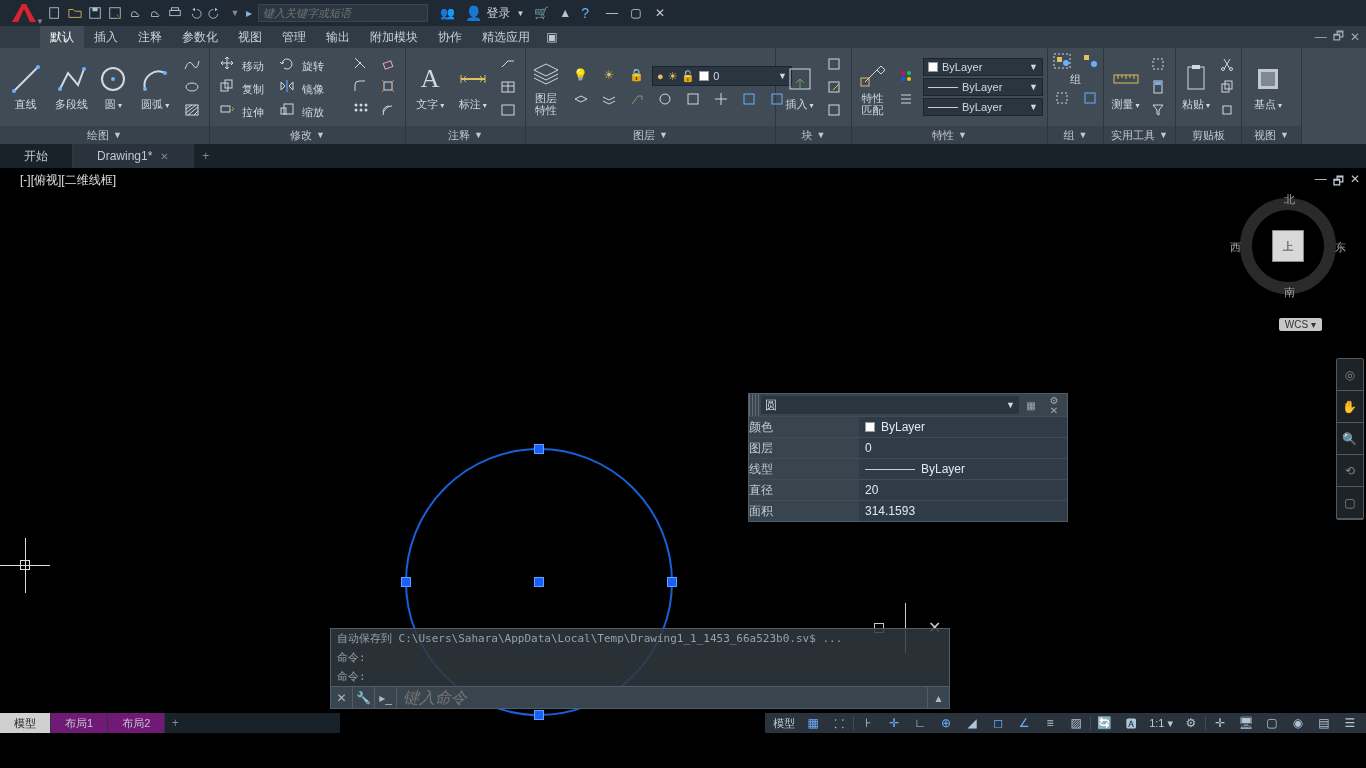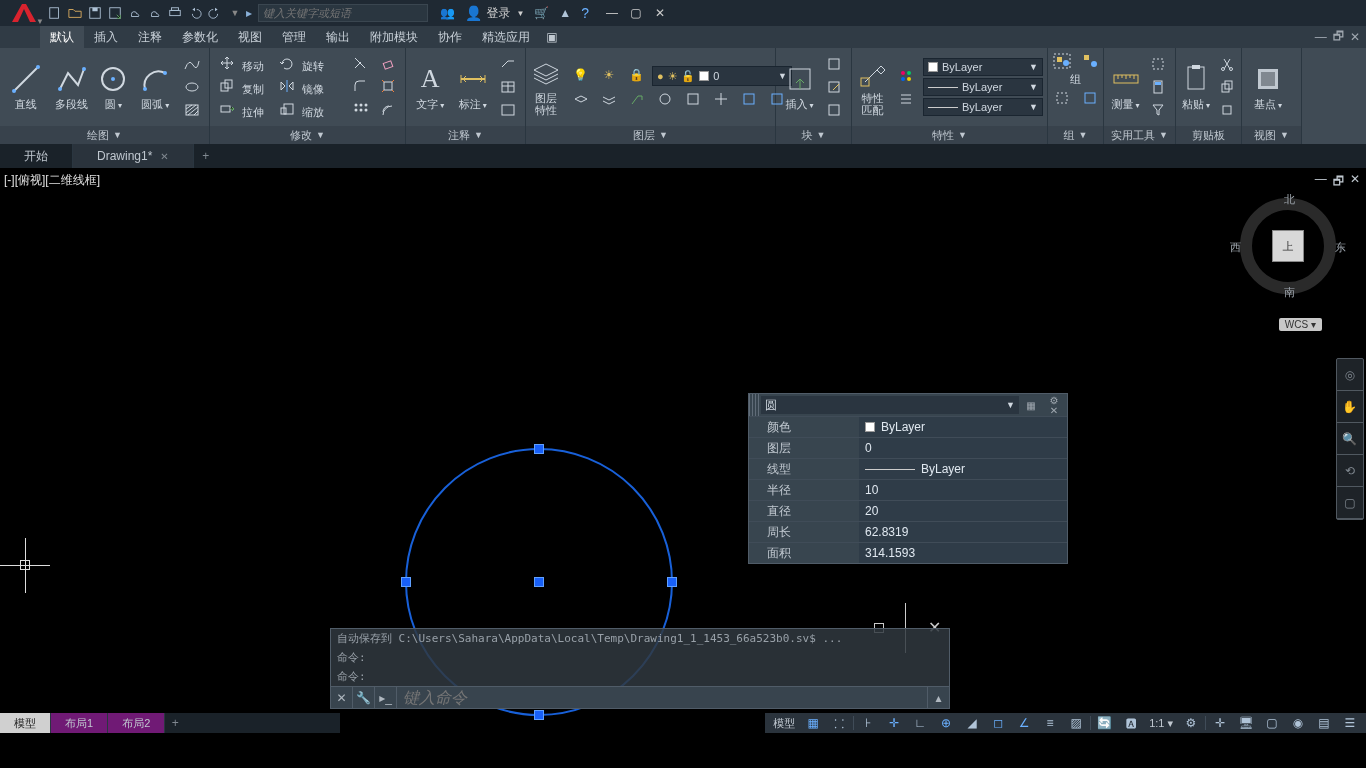--- a/index.html
+++ b/index.html
@@ -42,42 +42,42 @@
 .layer-dropdown { width: 140px; height: 20px; background: #2a3540; border: 1px solid #1a2530; display: flex; align-items: center; padding: 0 4px; gap: 4px; font-size: 11px; color: #d0d8e0; }
 .prop-dropdown { width: 120px; height: 18px; background: #2a3540; border: 1px solid #1a2530; display: flex; align-items: center; padding: 0 4px; gap: 4px; font-size: 11px; color: #d0d8e0; justify-content: space-between; }
 
 .doc-tabs { height: 24px; background: #1a2229; display: flex; align-items: stretch; }
 .doc-tab { padding: 0 24px; display: flex; align-items: center; gap: 8px; color: #c0c8d0; font-size: 12px; cursor: pointer; border-right: 1px solid #2a3640; background: #2a333c; }
 .doc-tab.inactive { background: #1a2229; }
 .doc-tab .close { font-size: 10px; color: #808890; }
 .doc-tab-add { width: 24px; display: flex; align-items: center; justify-content: center; color: #808890; }
 
 .workspace { position: relative; height: 565px; background: #000; }
-.vp-label { position: absolute; top: 4px; left: 4px; color: #e0e0e0; font-size: 12px; }
+.vp-label { position: absolute; top: 4px; left: 20px; color: #e0e0e0; font-size: 12px; }
 .vp-controls { position: absolute; top: 4px; right: 6px; display: flex; gap: 6px; color: #c0c8d0; }
 .vp-controls span { cursor: pointer; font-size: 12px; }
 
 .circle-sel { position: absolute; left: 405px; top: 280px; width: 268px; height: 268px; border: 2px solid #1860d8; border-radius: 50%; }
 .grip { position: absolute; width: 10px; height: 10px; background: #1860f8; border: 1px solid #60a0ff; }
 .crosshair-h { position: absolute; background: #ddd; height: 1px; }
 .crosshair-v { position: absolute; background: #ddd; width: 1px; }
 .pickbox { position: absolute; width: 10px; height: 10px; border: 1px solid #ddd; }
 
 .cursor2-h { position: absolute; width: 50px; height: 1px; background: #ccc; left: 880px; top: 460px; }
 .cursor2-v { position: absolute; width: 1px; height: 50px; background: #ccc; left: 905px; top: 435px; }
 .cursor2-box { position: absolute; width: 10px; height: 10px; border: 1px solid #ccc; left: 874px; top: 455px; }
 .cursor2-x { position: absolute; left: 928px; top: 450px; color: #ccc; font-size: 16px; }
 
 .quickprops { position: absolute; left: 748px; top: 225px; width: 320px; background: #2f3c48; border: 1px solid #505c68; font-size: 12px; }
 .qp-header { height: 22px; background: #38454f; display: flex; align-items: center; }
 .qp-grip { width: 10px; background: repeating-linear-gradient(90deg, #606c78 0 1px, transparent 1px 3px); height: 100%; }
 .qp-combo { flex: 1; background: #2a3540; margin: 2px; height: 18px; display: flex; align-items: center; padding: 0 4px; justify-content: space-between; color: #d0d8e0; }
 .qp-btn { width: 20px; height: 20px; display: flex; align-items: center; justify-content: center; color: #a0a8b0; cursor: pointer; font-size: 10px; }
 .qp-row { display: flex; height: 21px; border-top: 1px solid #404c58; }
-.qp-row .k { width: 110px; padding: 0 18px; display: flex; align-items: center; color: #c0c8d0; background: #38454f; }
+.qp-row .k { width: 110px; padding: 0 0; display: flex; align-items: center; color: #c0c8d0; background: #38454f; }
 .qp-row .v { flex: 1; padding: 0 6px; display: flex; align-items: center; color: #e0e8f0; background: #2f3c48; gap: 6px; }
 .swatch { width: 10px; height: 10px; border: 1px solid #999; background: #fff; }
 
 .viewcube { position: absolute; right: 30px; top: 30px; width: 96px; height: 96px; }
 .vc-ring { position: absolute; inset: 0; border: 12px solid #2a2a2a; border-radius: 50%; }
 .vc-face { position: absolute; left: 32px; top: 32px; width: 32px; height: 32px; background: #d8d8d8; color: #333; display: flex; align-items: center; justify-content: center; font-size: 11px; border: 1px solid #888; }
 .vc-dir { position: absolute; color: #a0a8b0; font-size: 11px; }
 .wcs-badge { position: absolute; right: 44px; top: 150px; background: #c8c8c8; color: #333; font-size: 10px; padding: 1px 6px; border-radius: 2px; }
 
 .navbar-right { position: absolute; right: 2px; top: 190px; width: 28px; background: rgba(60,70,80,0.5); border: 1px solid #505860; border-radius: 2px; display: flex; flex-direction: column; }
@@ -778,35 +778,23 @@
           </div>
         </div>
         <div class="qp-row">
           <div class="k">线型</div>
           <div class="v">
             <span style="width: 50px; height: 1px; background: rgb(204, 204, 204);"></span>
             <span>ByLayer</span>
           </div>
         </div>
         <div class="qp-row">
-          <div class="k">半径</div>
-          <div class="v">
-            <span>10</span>
-          </div>
-        </div>
-        <div class="qp-row">
           <div class="k">直径</div>
           <div class="v">
             <span>20</span>
-          </div>
-        </div>
-        <div class="qp-row">
-          <div class="k">周长</div>
-          <div class="v">
-            <span>62.8319</span>
           </div>
         </div>
         <div class="qp-row">
           <div class="k">面积</div>
           <div class="v">
             <span>314.1593</span>
           </div>
         </div>
       </div>
   </div>

